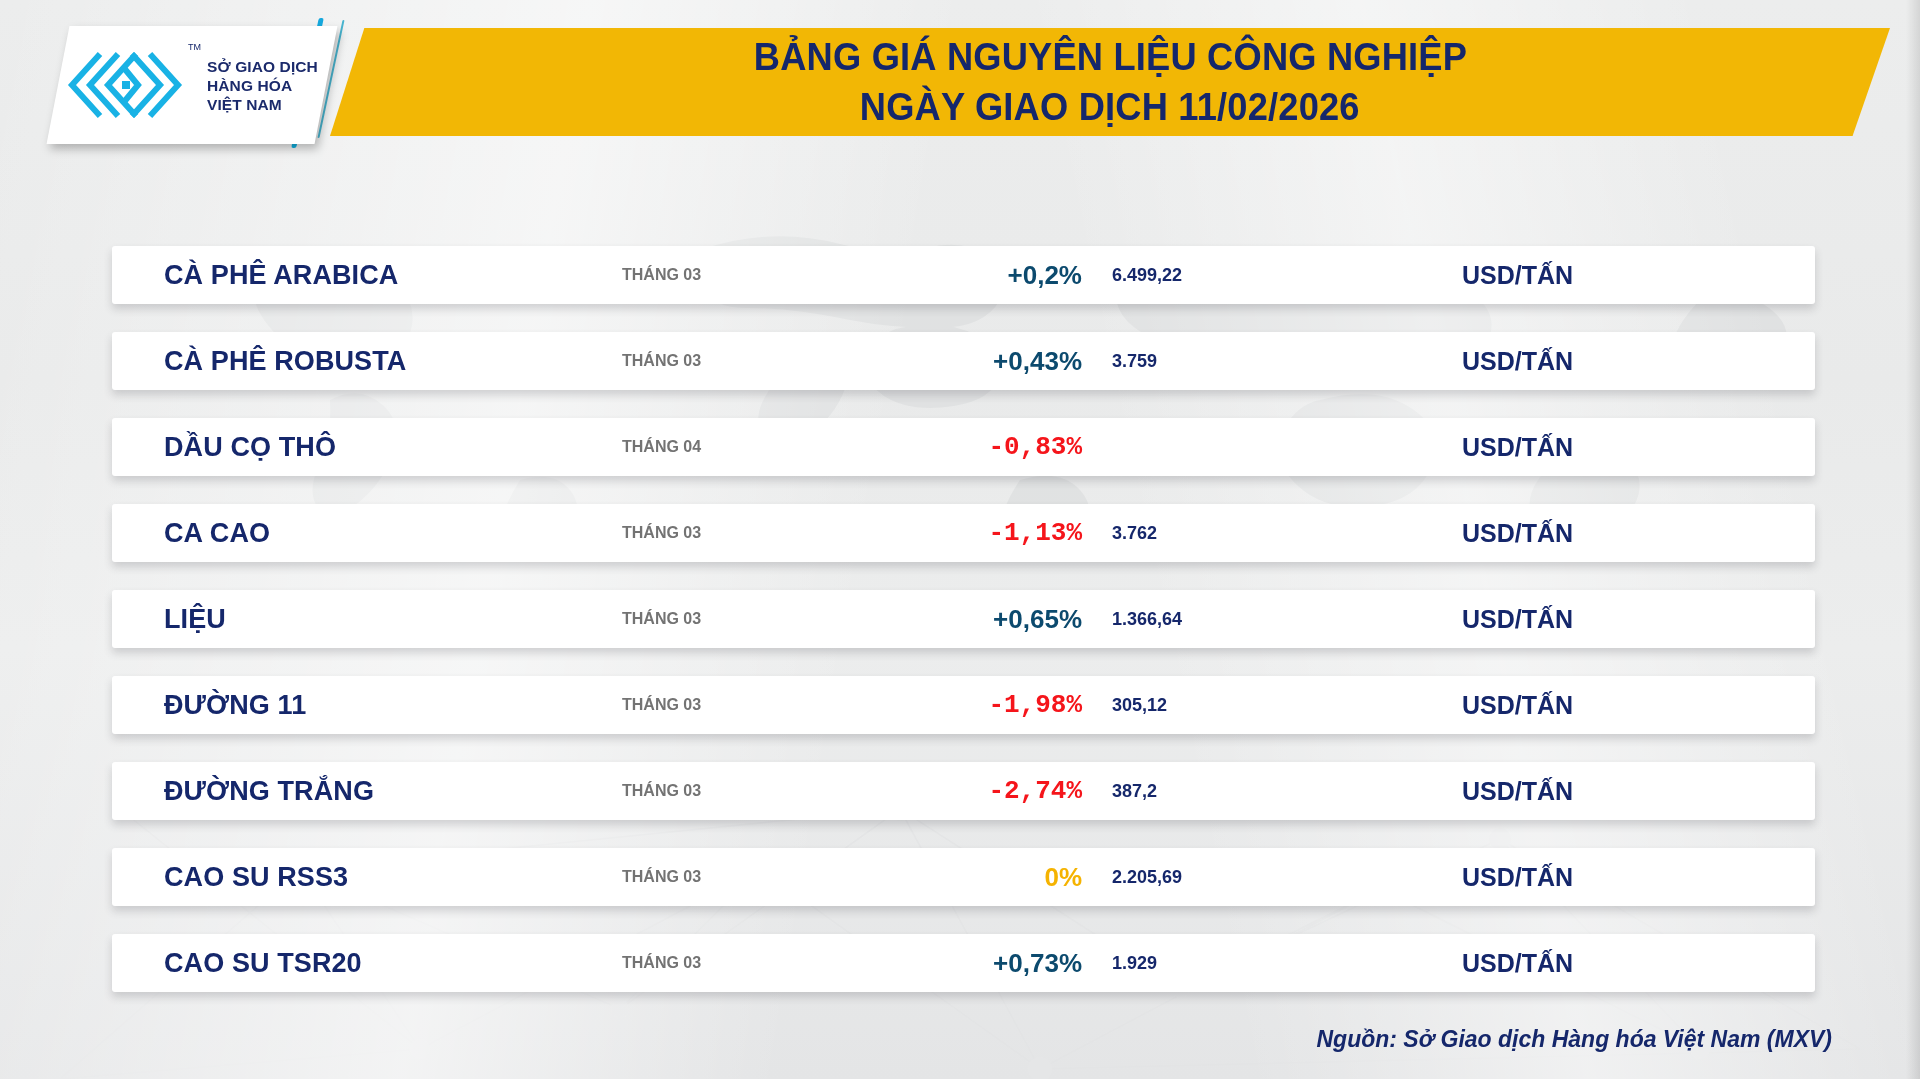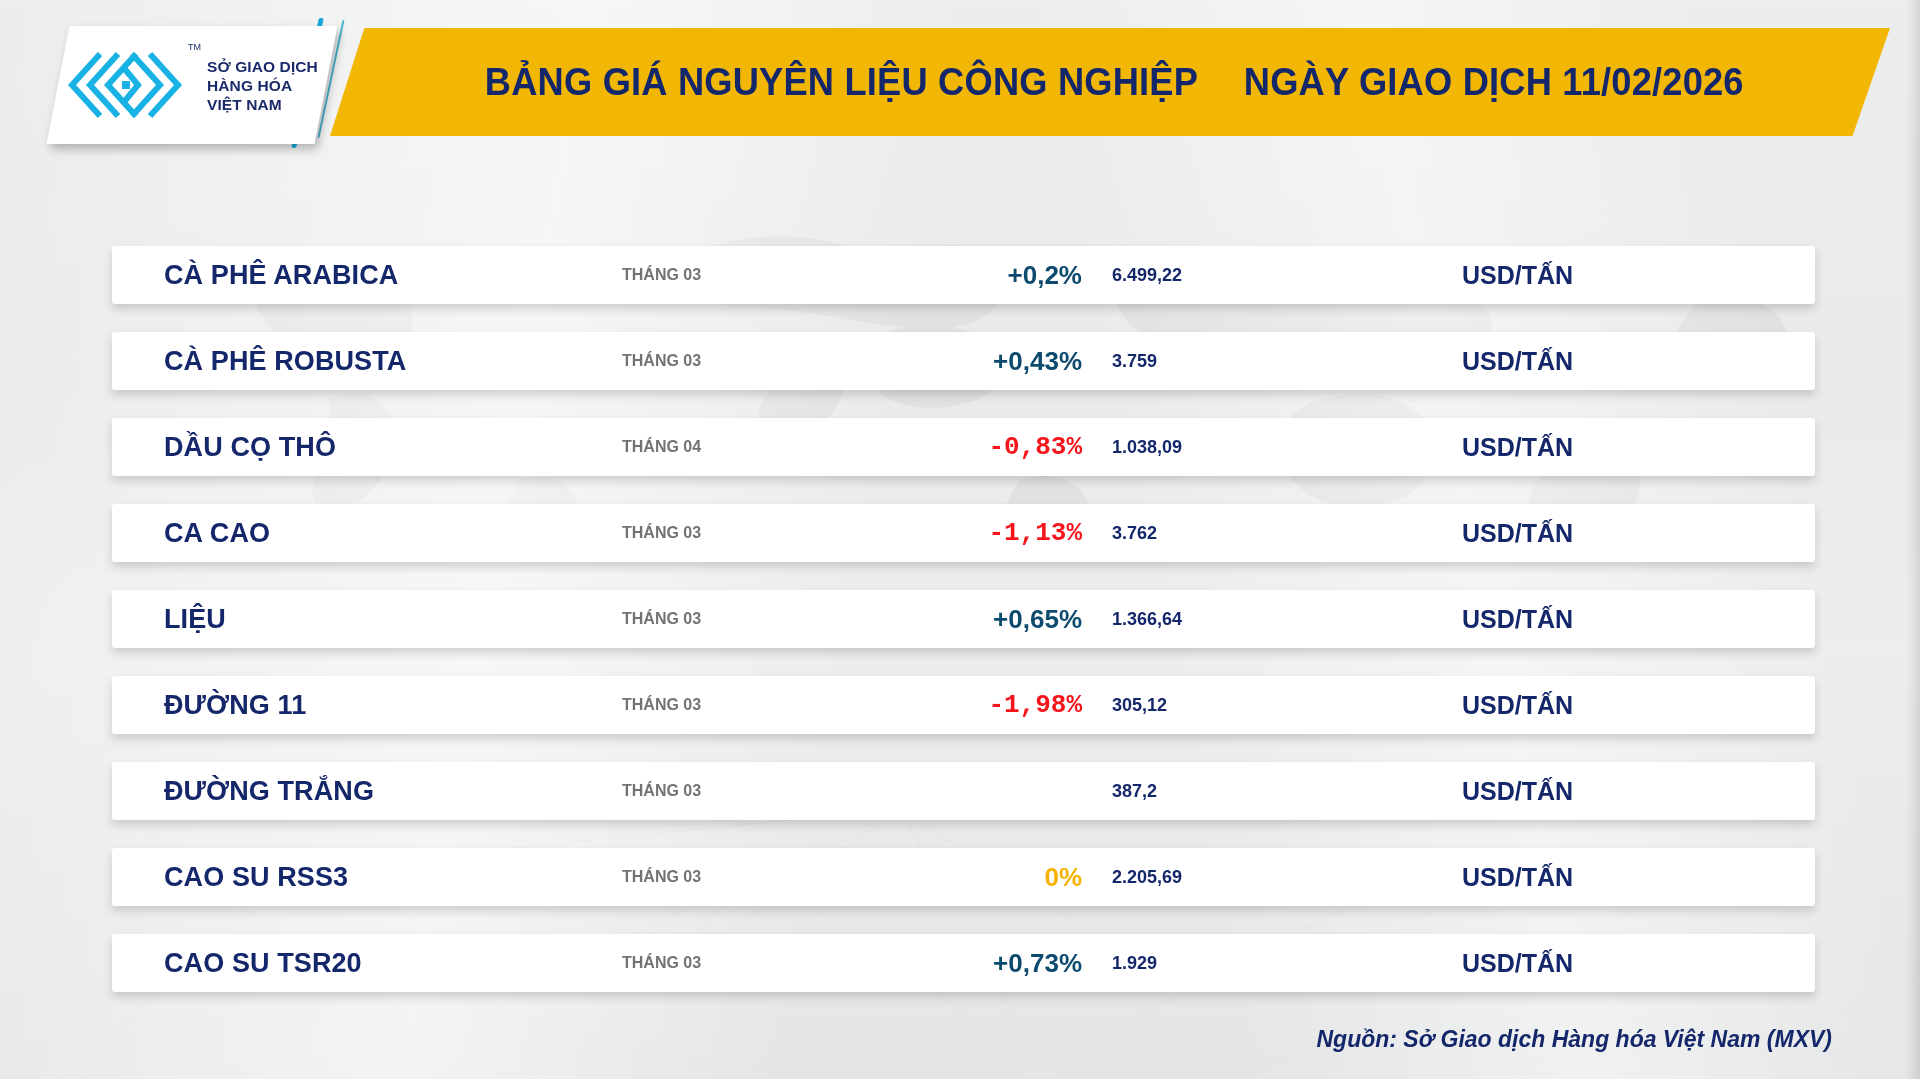--- a/index.html
+++ b/index.html
@@ -57,20 +57,21 @@
     width: 1560px; height: 108px;
     background: #f2b705;
     clip-path: polygon(2.2% 0, 100% 0, 97.6% 100%, 0 100%);
     box-shadow: 0 3px 9px rgba(0,0,0,.14);
   }
   .banner-titles {
     position: absolute;
     left: 330px; top: 28px;
     width: 1560px; height: 108px;
     display: flex;
+    flex-direction: column;
     align-items: center;
     justify-content: center;
   }
   .title-line {
     color: #15276b;
     font-weight: 700;
     font-size: 39px;
     line-height: 50px;
     letter-spacing: .2px;
     white-space: nowrap;
@@ -297,21 +298,20 @@
         <div class="c-name">CÀ PHÊ ROBUSTA</div>
         <div class="c-month">THÁNG 03</div>
         <div class="c-change up">+0,43%</div>
         <div class="c-price">3.759</div>
         <div class="c-unit">USD/TẤN</div>
       </div>
       <div class="row">
         <div class="c-name">DẦU CỌ THÔ</div>
         <div class="c-month">THÁNG 04</div>
         <div class="c-change down">-0,83%</div>
-        <div class="c-price">1.038,09</div>
         <div class="c-unit">USD/TẤN</div>
       </div>
       <div class="row">
         <div class="c-name">CA CAO</div>
         <div class="c-month">THÁNG 03</div>
         <div class="c-change down">-1,13%</div>
         <div class="c-price">3.762</div>
         <div class="c-unit">USD/TẤN</div>
       </div>
       <div class="row">
@@ -324,20 +324,21 @@
       <div class="row">
         <div class="c-name">ĐƯỜNG 11</div>
         <div class="c-month">THÁNG 03</div>
         <div class="c-change down">-1,98%</div>
         <div class="c-price">305,12</div>
         <div class="c-unit">USD/TẤN</div>
       </div>
       <div class="row">
         <div class="c-name">ĐƯỜNG TRẮNG</div>
         <div class="c-month">THÁNG 03</div>
+        <div class="c-change down">-2,74%</div>
         <div class="c-price">387,2</div>
         <div class="c-unit">USD/TẤN</div>
       </div>
       <div class="row">
         <div class="c-name">CAO SU RSS3</div>
         <div class="c-month">THÁNG 03</div>
         <div class="c-change flat">0%</div>
         <div class="c-price">2.205,69</div>
         <div class="c-unit">USD/TẤN</div>
       </div>

